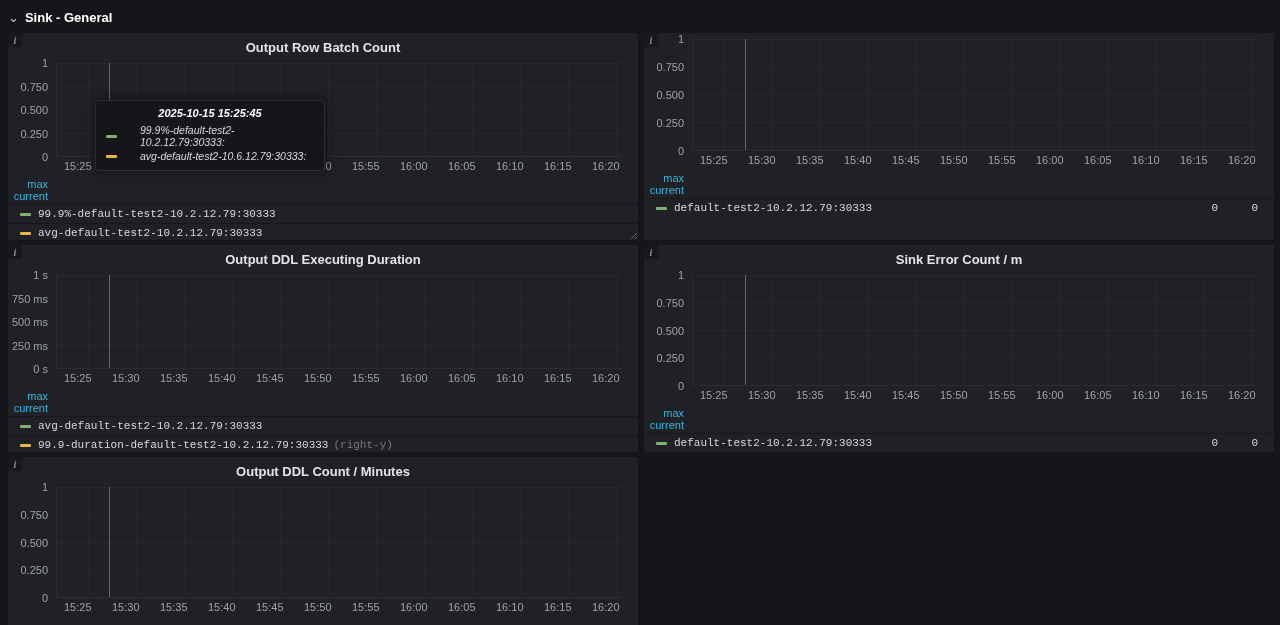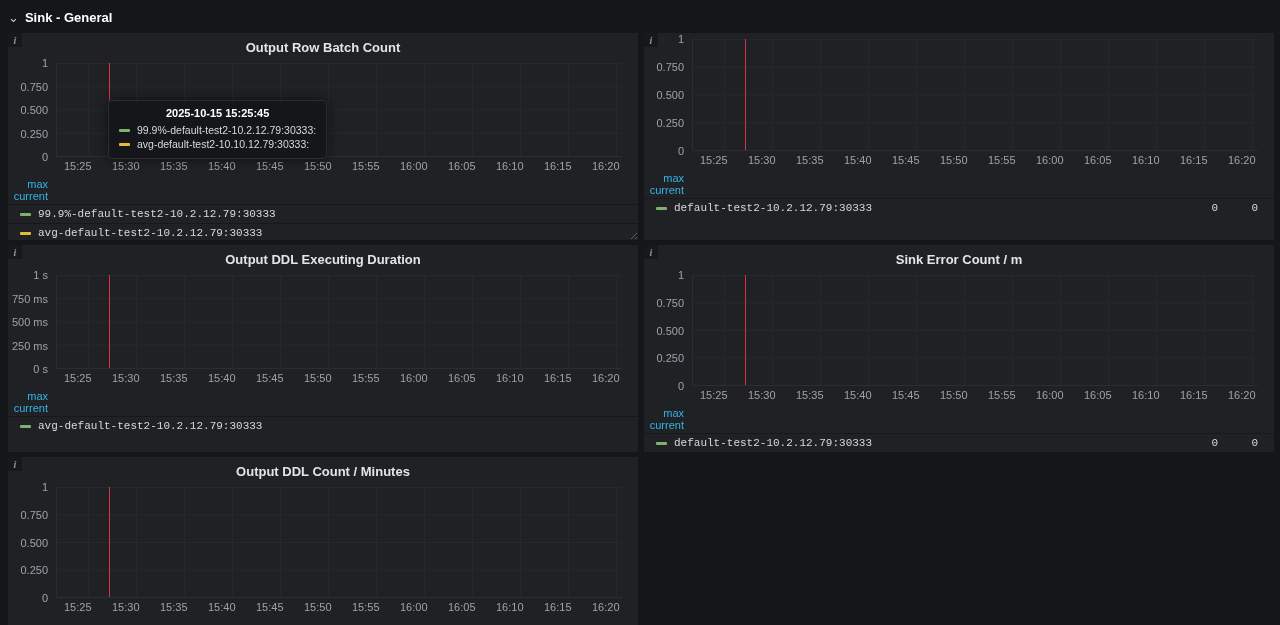--- a/index.html
+++ b/index.html
@@ -64,26 +64,26 @@
     display:flex; align-items:center; padding:3px 16px 3px 12px;
     border-top:1px solid #17181a; cursor:pointer; color:#d8d9da; white-space:nowrap;font-family:Liberation Mono, monospace;
   }
   .legend-row .lbl { flex:1; overflow:hidden; text-overflow:ellipsis; }
   .legend-row .val { width:40px; text-align:right; flex:none; }
   .dash { display:inline-block; width:11px; height:3px; border-radius:1px; margin-right:7px; flex:none; }
   .dash.green { background:#7eb26d; }
   .dash.yellow { background:#eab839; }
   .suffix { color:#77797e; margin-left:5px; }
   .tooltip {
-    position:absolute; left:51px; top:37px; z-index:5; width:max-content; max-width:230px;
+    position:absolute; left:38px; top:37px; z-index:5; width:max-content; max-width:230px;
     background:#141619; border:1px solid #2c2d31; border-radius:4px;
-    padding:6px 10px 7px 10px; box-shadow:0 0 12px rgba(0,0,0,0.55);
+    padding:6px 10px 7px 10px; box-shadow:0 0 12px rgba(0,0,0,0.55);font-style:italic;
   }
   .tt-time { font-size:11px; font-weight:700; color:#ffffff; text-align:center; margin-bottom:4px; }
-  .tt-row { display:flex; align-items:center; font-size:10.5px; color:#d8d9da; padding:1px 0; }
+  .tt-row { display:flex; align-items:center; font-size:10.5px; color:#d8d9da; padding:1px 0;gap:16px; }
   .resize-handle {
     position:absolute; right:1px; bottom:1px; width:9px; height:9px; cursor:nwse-resize;
     background:repeating-linear-gradient(135deg, transparent 0 2px, #5c6066 2px 3px);
     clip-path:polygon(100% 0, 100% 100%, 0 100%);
   }
 </style>
 </head>
 <body>
 
 <div class="row-header">
@@ -105,21 +105,21 @@
     <div class="plot">
       <div class="alert-line"></div>
       <div class="tooltip">
         <div class="tt-time">2025-10-15 15:25:45</div>
         <div class="tt-row">
           <span class="dash green"></span>
           <span>99.9%-default-test2-10.2.12.79:30333:</span>
         </div>
         <div class="tt-row">
           <span class="dash yellow"></span>
-          <span>avg-default-test2-10.10.12.79:30333:</span>
+          <span>avg-default-test2-10.6.12.79:30333:</span>
         </div>
       </div>
     </div>
   </div>
   <div class="x-axis">
       <span>15:25</span>
       <span>15:30</span>
       <span>15:35</span>
       <span>15:40</span>
       <span>15:45</span>
@@ -221,20 +221,24 @@
     </div>
   <div class="legend-cols">
     <span>max</span>
     <span>current</span>
   </div>
   <div class="legend">
     <div class="legend-row">
       <span class="dash green"></span>
       <span class="lbl">avg-default-test2-10.2.12.79:30333</span>
     </div>
+    <div class="legend-row">
+      <span class="dash yellow"></span>
+      <span class="lbl"><span>99.9-duration-default-test2-10.2.12.79:30333</span><span class="suffix">(right-y)</span></span>
+    </div>
   </div>
 </section>
 
 <section class="panel" style="left:644px; top:245px; width:630px; height:207px;">
   <div class="info-corner">i</div>
   <div class="panel-title">Sink Error Count / m</div>
   <div class="chart" style="height:117px;">
     <div class="y-axis">
         <span>1</span>
         <span>0.750</span>

